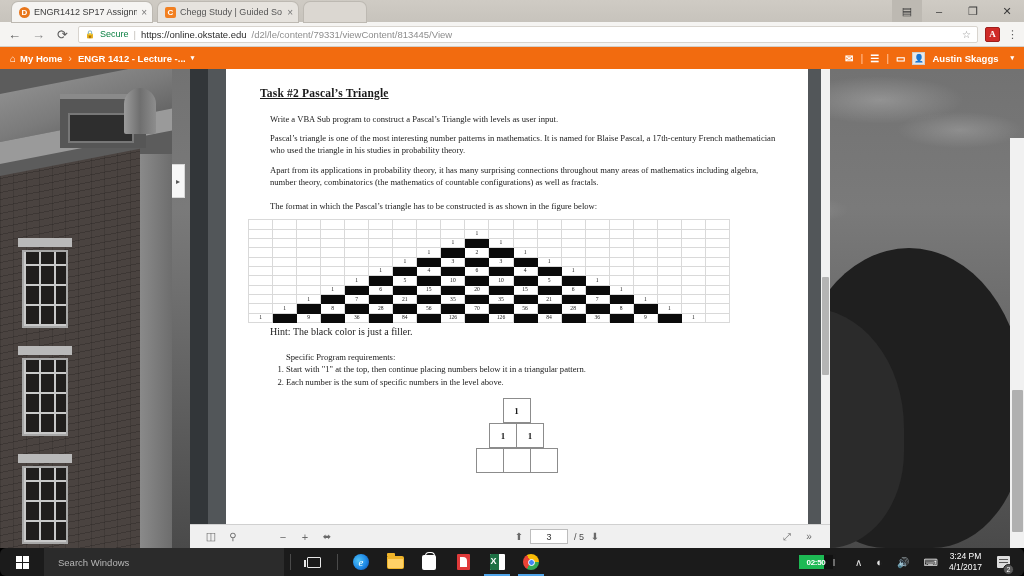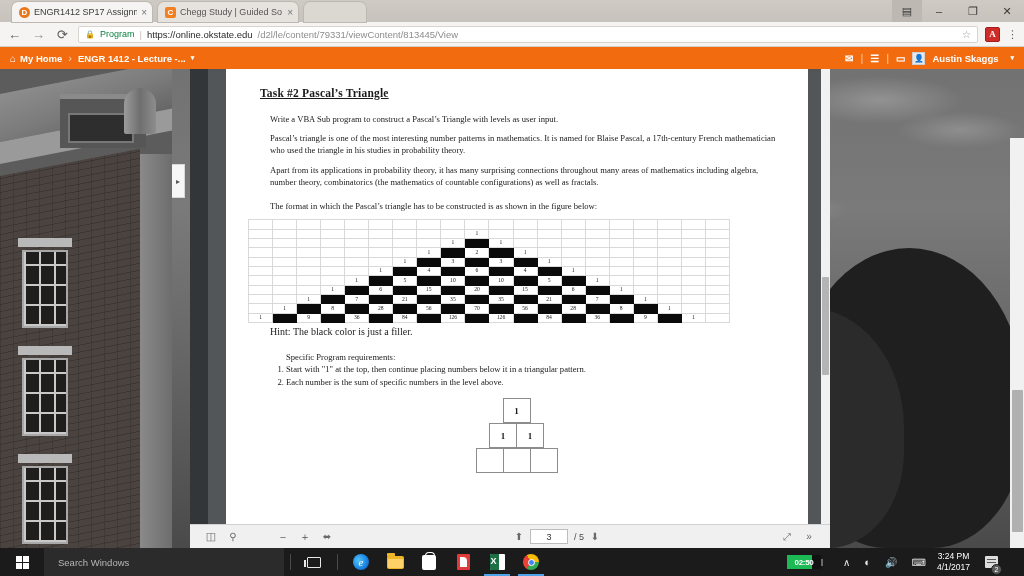--- a/index.html
+++ b/index.html
@@ -243,21 +243,21 @@
   }
   .pagetotal { margin-left:6px; font-size:9px; color:#4a4a4a; }
 
   
   .browser-scroll { position:absolute; right:0; top:69px; width:14px; height:479px; background:#f1f1f1; }
   .browser-thumb { position:absolute; right:1px; top:252px; width:11px; height:142px; background:#b0b0b0; border-radius:1px; }
 
   
   #taskbar {
     position:absolute; left:0; bottom:0; width:1024px; height:28px;
-    background:#1b1b1b; display:flex; align-items:center;
+    background:#1b1b1b; display:flex; align-items:center;border-radius:6px;
   }
   .startbtn { width:44px; height:28px; display:flex; align-items:center; justify-content:center; }
   .winlogo { width:13px; height:13px;
     background:
       linear-gradient(#fff,#fff) 0 0/6px 6px no-repeat,
       linear-gradient(#fff,#fff) 7px 0/6px 6px no-repeat,
       linear-gradient(#fff,#fff) 0 7px/6px 6px no-repeat,
       linear-gradient(#fff,#fff) 7px 7px/6px 6px no-repeat;
   }
   .searchbox {
@@ -286,21 +286,21 @@
     background:#fff; border-radius:0 4px 0 0; }
   .ic-excel { width:15px; height:16px; background:#fff; border-radius:1px; position:relative; overflow:hidden; }
   .ic-excel:before{ content:""; position:absolute; left:0; top:0; width:9px; height:16px; background:#1d7044; }
   .ic-excel:after{ content:"X"; position:absolute; left:1px; top:2px; color:#fff; font-size:9px; font-weight:bold; }
   .ic-chrome { width:16px; height:16px; border-radius:50%;
     background:conic-gradient(from 210deg,#ea4335 0deg 120deg,#fbbc05 120deg 240deg,#34a853 240deg 360deg);
     position:relative; }
   .ic-chrome:after{ content:""; position:absolute; left:4.5px; top:4.5px; width:7px; height:7px;
     border-radius:50%; background:#4285f4; border:1.2px solid #fff; box-sizing:border-box; }
 
-  .tray { margin-left:auto; display:flex; align-items:center; gap:0; padding-right:20px; }
+  .tray { margin-left:auto; display:flex; align-items:center; gap:0; padding-right:8px; }
   .battery-widget {
     display:flex; align-items:center; margin-right:12px;
     border:1px solid #1a1a1a;
   }
   .bat-body { width:34px; height:14px; background:#111; position:relative;
     display:flex; align-items:center; justify-content:center; }
   .bat-fill { position:absolute; left:0; top:0; bottom:0; width:72%; background:#1db954; }
   .bat-txt { position:relative; font-size:8px; color:#fff; font-weight:bold;
     font-family:"Liberation Sans", sans-serif; letter-spacing:-.3px; }
   .bat-tip { width:2px; height:7px; background:#6b6b6b; }
@@ -361,21 +361,21 @@
       <div class="wc close">✕</div>
     </div>
   </div>
 
   <div class="omnirow">
     <span class="navbtn enabled">←</span>
     <span class="navbtn">→</span>
     <span class="navbtn enabled">⟳</span>
     <div class="urlbox">
       <span class="lock">🔒</span>
-      <span class="secure-word">Program</span>
+      <span class="secure-word">Secure</span>
       <span class="url-sep">|</span>
       <span class="url-main">https://online.okstate.edu</span>
         <span class="url-rest">/d2l/le/content/79331/viewContent/813445/View</span>
       <span class="star">☆</span>
     </div>
     <div class="ext-adobe">A</div>
     <span class="kebab">⋮</span>
   </div>
 
   <div class="d2lbar">

